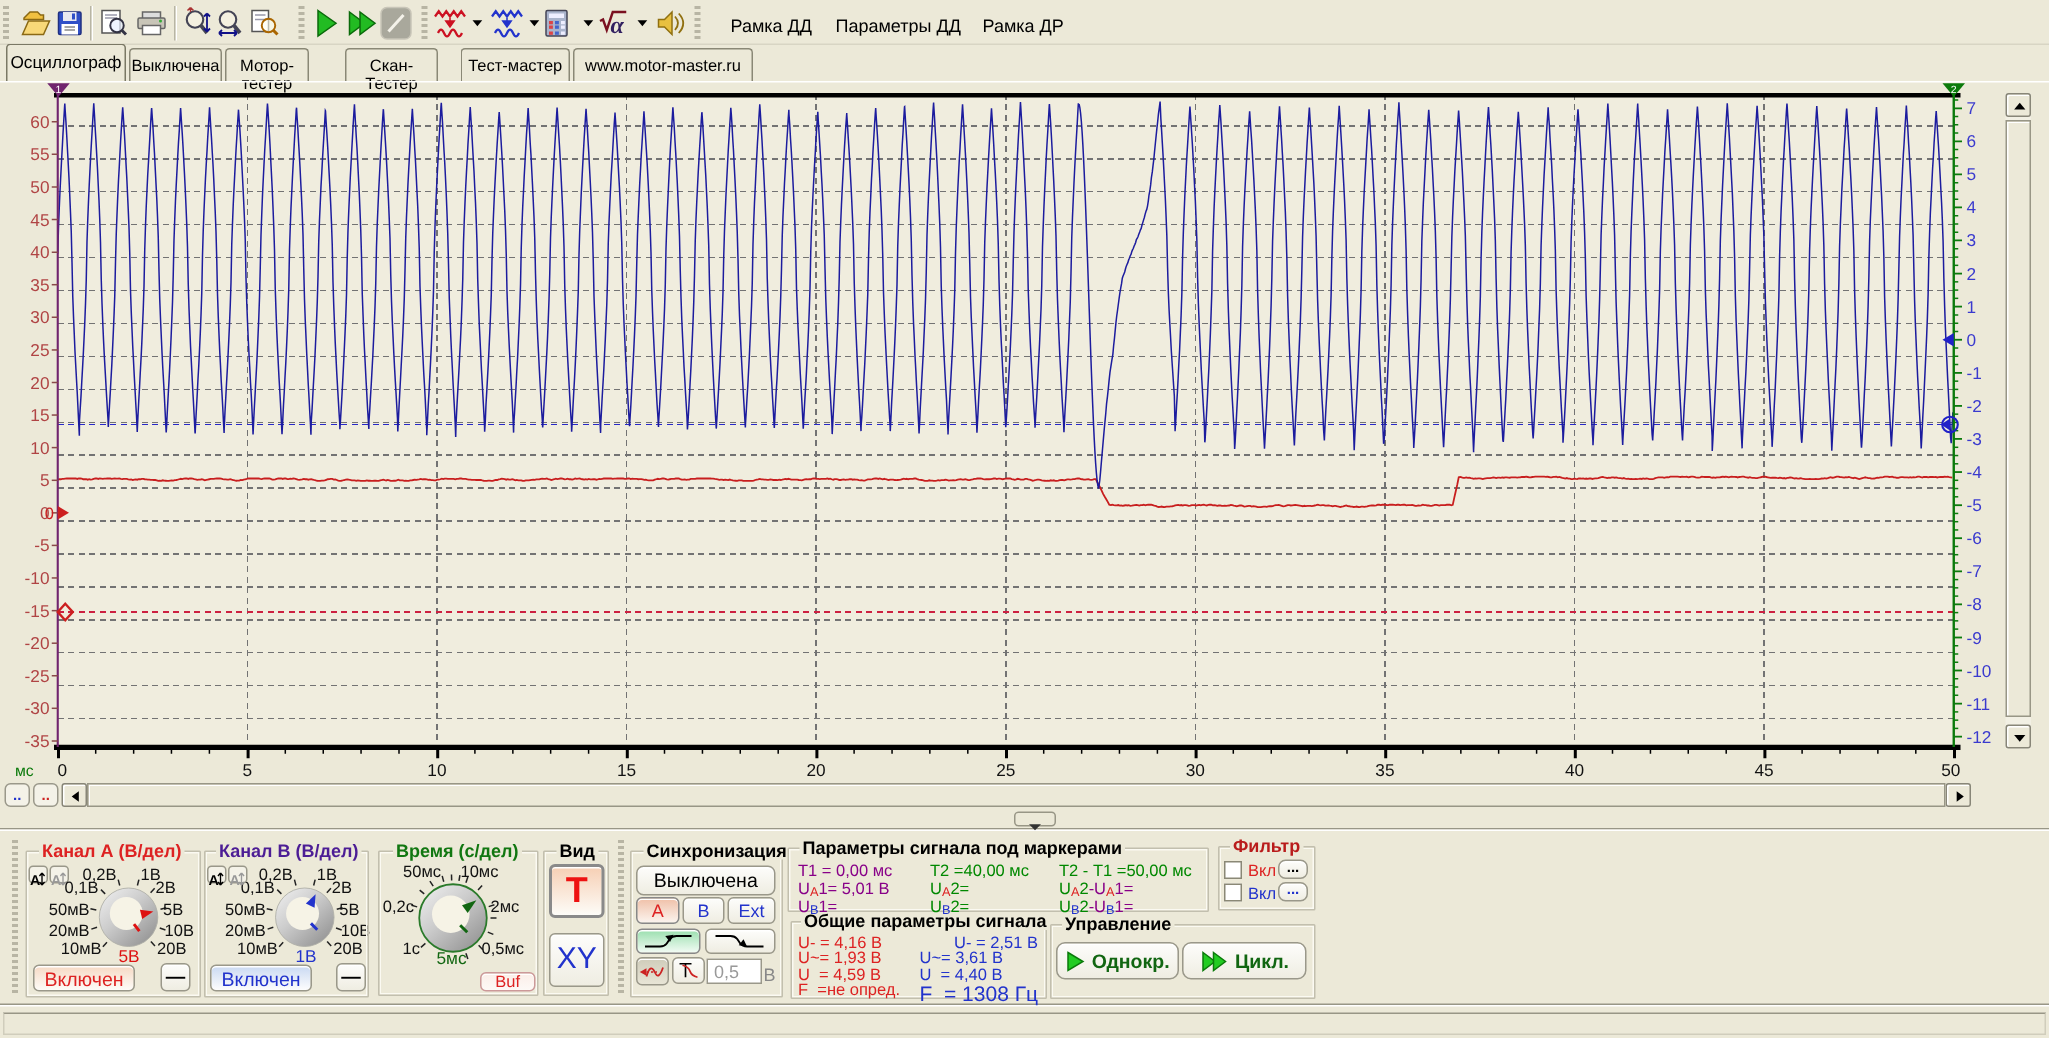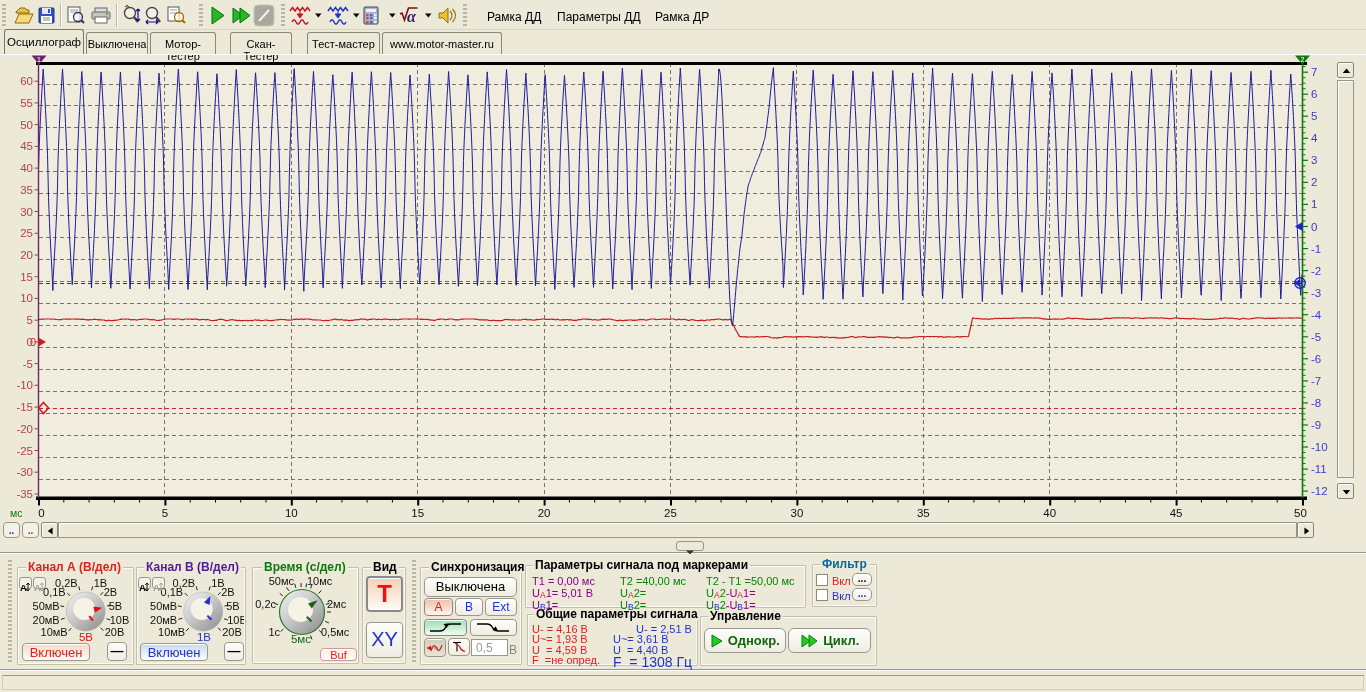--- a/index.html
+++ b/index.html
@@ -100,21 +100,21 @@
     <path d="M439 13 h4 l5 -5 v15 l-5 -5 h-4 z" fill="#e8c040" stroke="#907010"></path>
     <path d="M450 11 q4 4.5 0 9 M452.5 9 q6 6.5 0 13" stroke="#907010" fill="none" stroke-width="1.2"></path>
   </svg>
 <div class="txt" style="left:487px;top:10px;font-size:12px">Рамка ДД</div>
 <div class="txt" style="left:557px;top:10px;font-size:12px">Параметры ДД</div>
 <div class="txt" style="left:655px;top:10px;font-size:12px">Рамка ДР</div>
 <div class="abs" style="left:0;top:30px;width:1366px;height:25px;background:#ece9d8"></div>
 <div class="abs" style="left:0;top:54px;width:1366px;height:1px;background:#fff;z-index:4"></div>
 <div class="tab act" style="left:4px;width:80px">Осциллограф</div>
 <div class="tab" style="left:86px;width:62px">Выключена</div>
-<div class="tab" style="left:150px;width:66px">Мотор-тестер</div>
+<div class="tab" style="left:150px;width:56px">Мотор-тестер</div>
 <div class="tab" style="left:230px;width:62px">Скан-Тестер</div>
 <div class="tab" style="left:307px;width:73px">Тест-мастер</div>
 <div class="tab" style="left:382px;width:120px">www.motor-master.ru</div>
 <svg width="1366" height="465" viewBox="0 0 1366 465" style="position:absolute;left:0;top:55px;font-family:'Liberation Sans',sans-serif">
     <rect x="38.5" y="7.5" width="1264.0" height="435.5" fill="#f0edde"></rect>
     <line x1="38.5" y1="29.0" x2="1302.5" y2="29.0" stroke="#737373" stroke-width="1" stroke-dasharray="4 3" shape-rendering="crispEdges"></line>
     <line x1="38.5" y1="50.9" x2="1302.5" y2="50.9" stroke="#737373" stroke-width="1" stroke-dasharray="4 3" shape-rendering="crispEdges"></line>
     <line x1="38.5" y1="72.8" x2="1302.5" y2="72.8" stroke="#737373" stroke-width="1" stroke-dasharray="4 3" shape-rendering="crispEdges"></line>
     <line x1="38.5" y1="94.8" x2="1302.5" y2="94.8" stroke="#737373" stroke-width="1" stroke-dasharray="4 3" shape-rendering="crispEdges"></line>
     <line x1="38.5" y1="116.8" x2="1302.5" y2="116.8" stroke="#737373" stroke-width="1" stroke-dasharray="4 3" shape-rendering="crispEdges"></line>
@@ -551,21 +551,21 @@
 <div class="txt" style="left:532px;top:574.5px;font-size:11px"><span style="color:#880088">Т1 = 0,00 мс</span></div>
 <div class="txt" style="left:620px;top:574.5px;font-size:11px"><span style="color:#008800">Т2 =40,00 мс</span></div>
 <div class="txt" style="left:706px;top:574.5px;font-size:11px"><span style="color:#008800">Т2 - Т1 =50,00 мс</span></div>
 <div class="txt" style="left:532px;top:586.5px;font-size:11px"><span style="color:#880088">U<span style="color:#dd2222;font-size:8.5px;vertical-align:-1px">А</span>1= 5,01 В</span></div>
 <div class="txt" style="left:620px;top:586.5px;font-size:11px"><span style="color:#008800">U<span style="color:#dd2222;font-size:8.5px;vertical-align:-1px">А</span>2=</span></div>
 <div class="txt" style="left:706px;top:586.5px;font-size:11px"><span style="color:#008800">U<span style="color:#dd2222;font-size:8.5px;vertical-align:-1px">А</span>2</span><span style="color:#880088">-U<span style="color:#dd2222;font-size:8.5px;vertical-align:-1px">А</span>1=</span></div>
 <div class="txt" style="left:532px;top:598.5px;font-size:11px"><span style="color:#880088">U<span style="color:#2233cc;font-size:8.5px;vertical-align:-1px">В</span>1=</span></div>
 <div class="txt" style="left:620px;top:598.5px;font-size:11px"><span style="color:#008800">U<span style="color:#2233cc;font-size:8.5px;vertical-align:-1px">В</span>2=</span></div>
 <div class="txt" style="left:706px;top:598.5px;font-size:11px"><span style="color:#008800">U<span style="color:#2233cc;font-size:8.5px;vertical-align:-1px">В</span>2</span><span style="color:#880088">-U<span style="color:#2233cc;font-size:8.5px;vertical-align:-1px">В</span>1=</span></div>
 <div class="gbox" style="left:812px;top:564px;width:65px;height:43px"></div>
-<div class="glabel" style="left:820px;top:558px;color:#0369a1">Фильтр</div>
+<div class="glabel" style="left:820px;top:558px;color:#b91c1c">Фильтр</div>
 <div class="ck" style="left:816px;top:574px"></div>
 <div class="txt" style="left:832px;top:575px;font-size:11px;color:#dd2222">Вкл</div>
 <div class="btn3" style="left:852px;top:573px;width:20px;height:13px;font-size:10px;line-height:9px;font-weight:bold;border-radius:5px">...</div>
 <div class="ck" style="left:816px;top:589px"></div>
 <div class="txt" style="left:832px;top:590px;font-size:11px;color:#2233cc">Вкл</div>
 <div class="btn3" style="left:852px;top:588px;width:20px;height:13px;font-size:10px;line-height:9px;font-weight:bold;color:#2233cc;border-radius:5px">...</div>
 <div class="gbox" style="left:527px;top:614px;width:171px;height:52px"></div>
 <div class="glabel" style="left:534px;top:608px;color:#000">Общие параметры сигнала</div>
 <div class="txt" style="left:532px;top:622.5px;font-size:11px;color:#dd2222">U- = 4,16 В</div>
 <div class="txt" style="left:636px;top:622.5px;font-size:11px;color:#2233cc">U- = 2,51 В</div>

